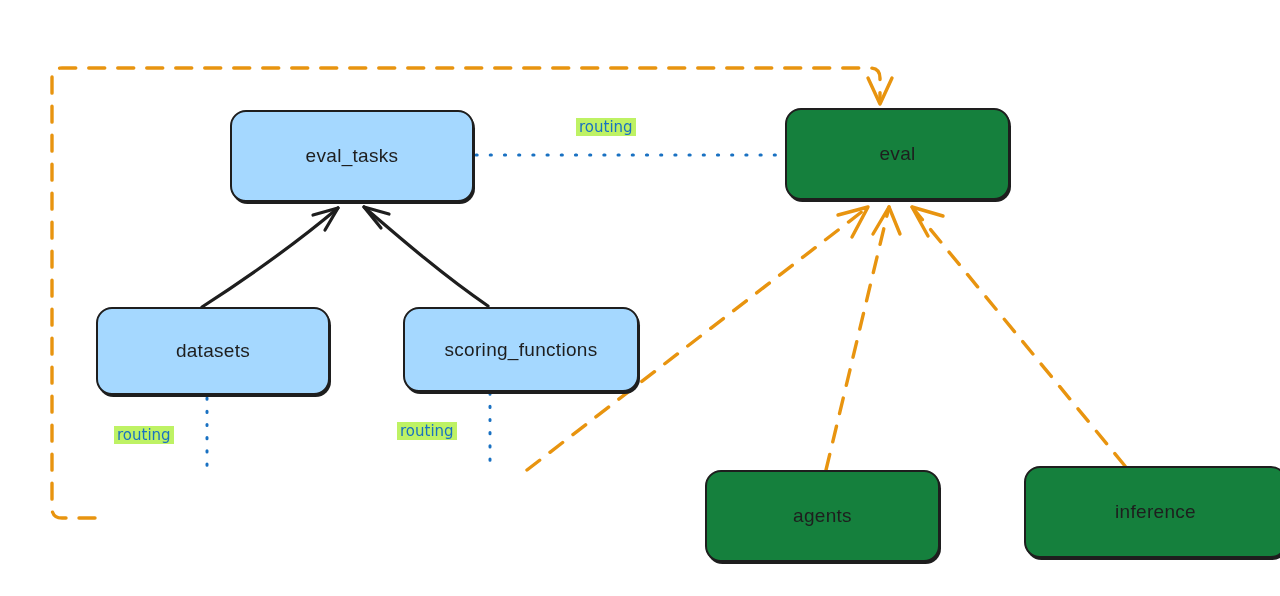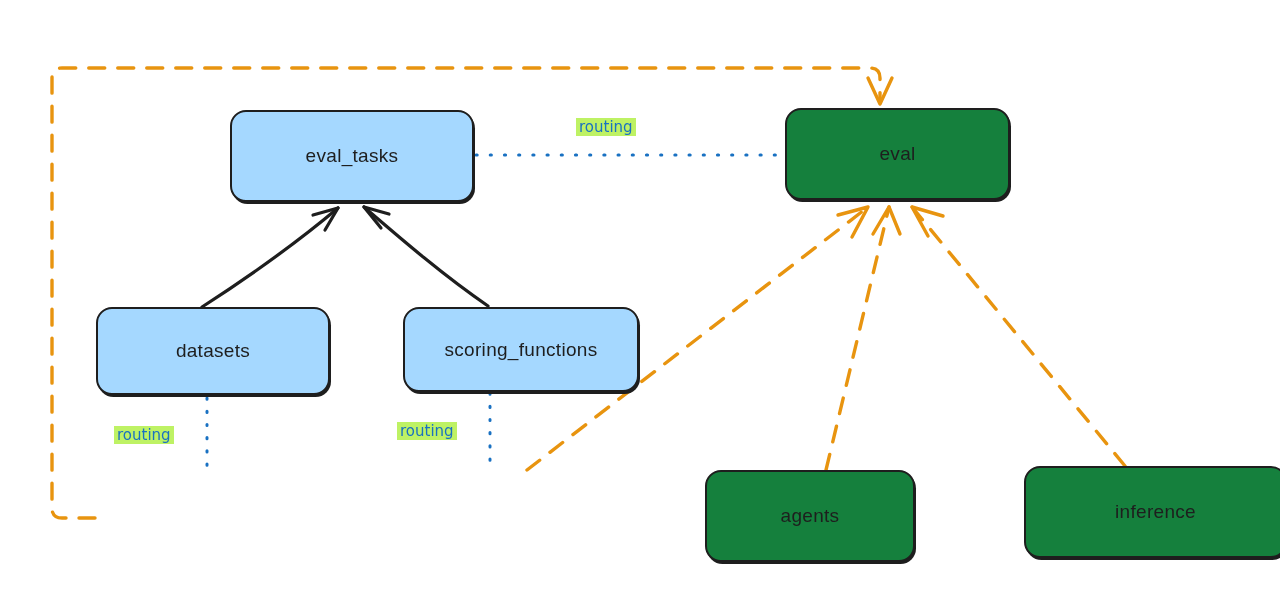--- a/index.html
+++ b/index.html
@@ -111,21 +111,21 @@
   <div class="node blue" style="left:96px; top:307px; width:234px; height:88px;">
     <span class="label">datasets</span>
   </div>
 
   <div class="node blue" style="left:378px; top:307px; width:236px; height:85px;margin-left:25px;">
     <span class="label">scoring_functions</span>
   </div>
 
 
 
-  <div class="node green" style="left:705px; top:470px; width:210px; height:92px;">
+  <div class="node green" style="left:705px; top:470px; width:235px; height:92px;">
     <span class="label">agents</span>
   </div>
 
   <div class="node green" style="left:1024px; top:466px; width:263px; height:92px;">
     <span class="label">inference</span>
   </div>
 
   <div class="edge-label" style="left:576px; top:118px;">routing</div>
 
   <div class="edge-label" style="left:114px; top:426px;">routing</div>

